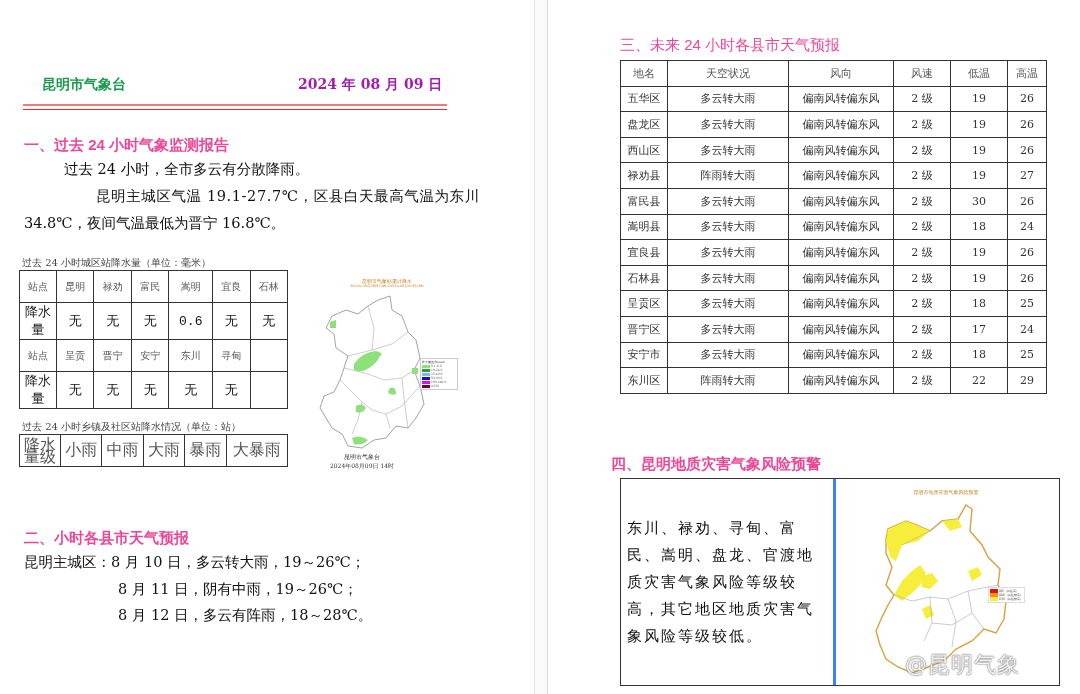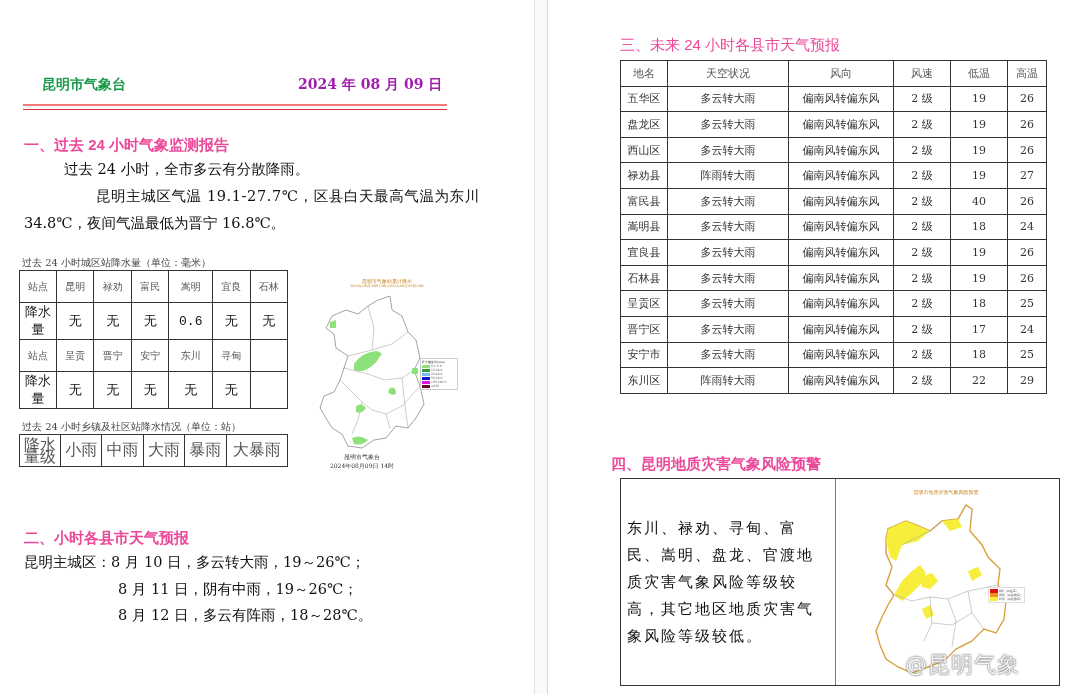--- a/index.html
+++ b/index.html
@@ -73,21 +73,21 @@
   .map-box { position: absolute; }
   .map-title { font-size: 5px; color: #c9801e; text-align: center; }
   .map-caption { font-size: 6px; color: #333; text-align: center; }
 
   
   #geo-box {
     position: absolute; left: 72px; top: 478px; width: 440px; height: 208px;
     border: 1px solid #333; display: flex; box-sizing: border-box;
   }
   #geo-text-cell {
-    width: 215px; border-right: 1px solid #3b82f6; display: flex; align-items: center;
+    width: 215px; border-right: 3px solid #3b82f6; display: flex; align-items: center;
     padding: 0 6px 0 6px; box-sizing: border-box;
   }
   #geo-text { font-size: 15px; line-height: 27px; letter-spacing: 2px; color: #111; }
   #geo-map-cell { flex: 1; position: relative; }
 
   .watermark {
     position: absolute; left: 905px; top: 650px; font-size: 22px;
     font-family: "DejaVu Sans", "Liberation Sans", sans-serif;
     color: rgba(255,255,255,0.92);
     text-shadow: 0 0 2px #777, 0 0 1px #555;
@@ -259,21 +259,21 @@
           <td>偏南风转偏东风</td>
           <td>2 级</td>
           <td>19</td>
           <td>27</td>
         </tr>
     <tr>
           <td>富民县</td>
           <td>多云转大雨</td>
           <td>偏南风转偏东风</td>
           <td>2 级</td>
-          <td>40</td>
+          <td>30</td>
           <td>26</td>
         </tr>
     <tr>
           <td>嵩明县</td>
           <td>多云转大雨</td>
           <td>偏南风转偏东风</td>
           <td>2 级</td>
           <td>18</td>
           <td>24</td>
         </tr>

